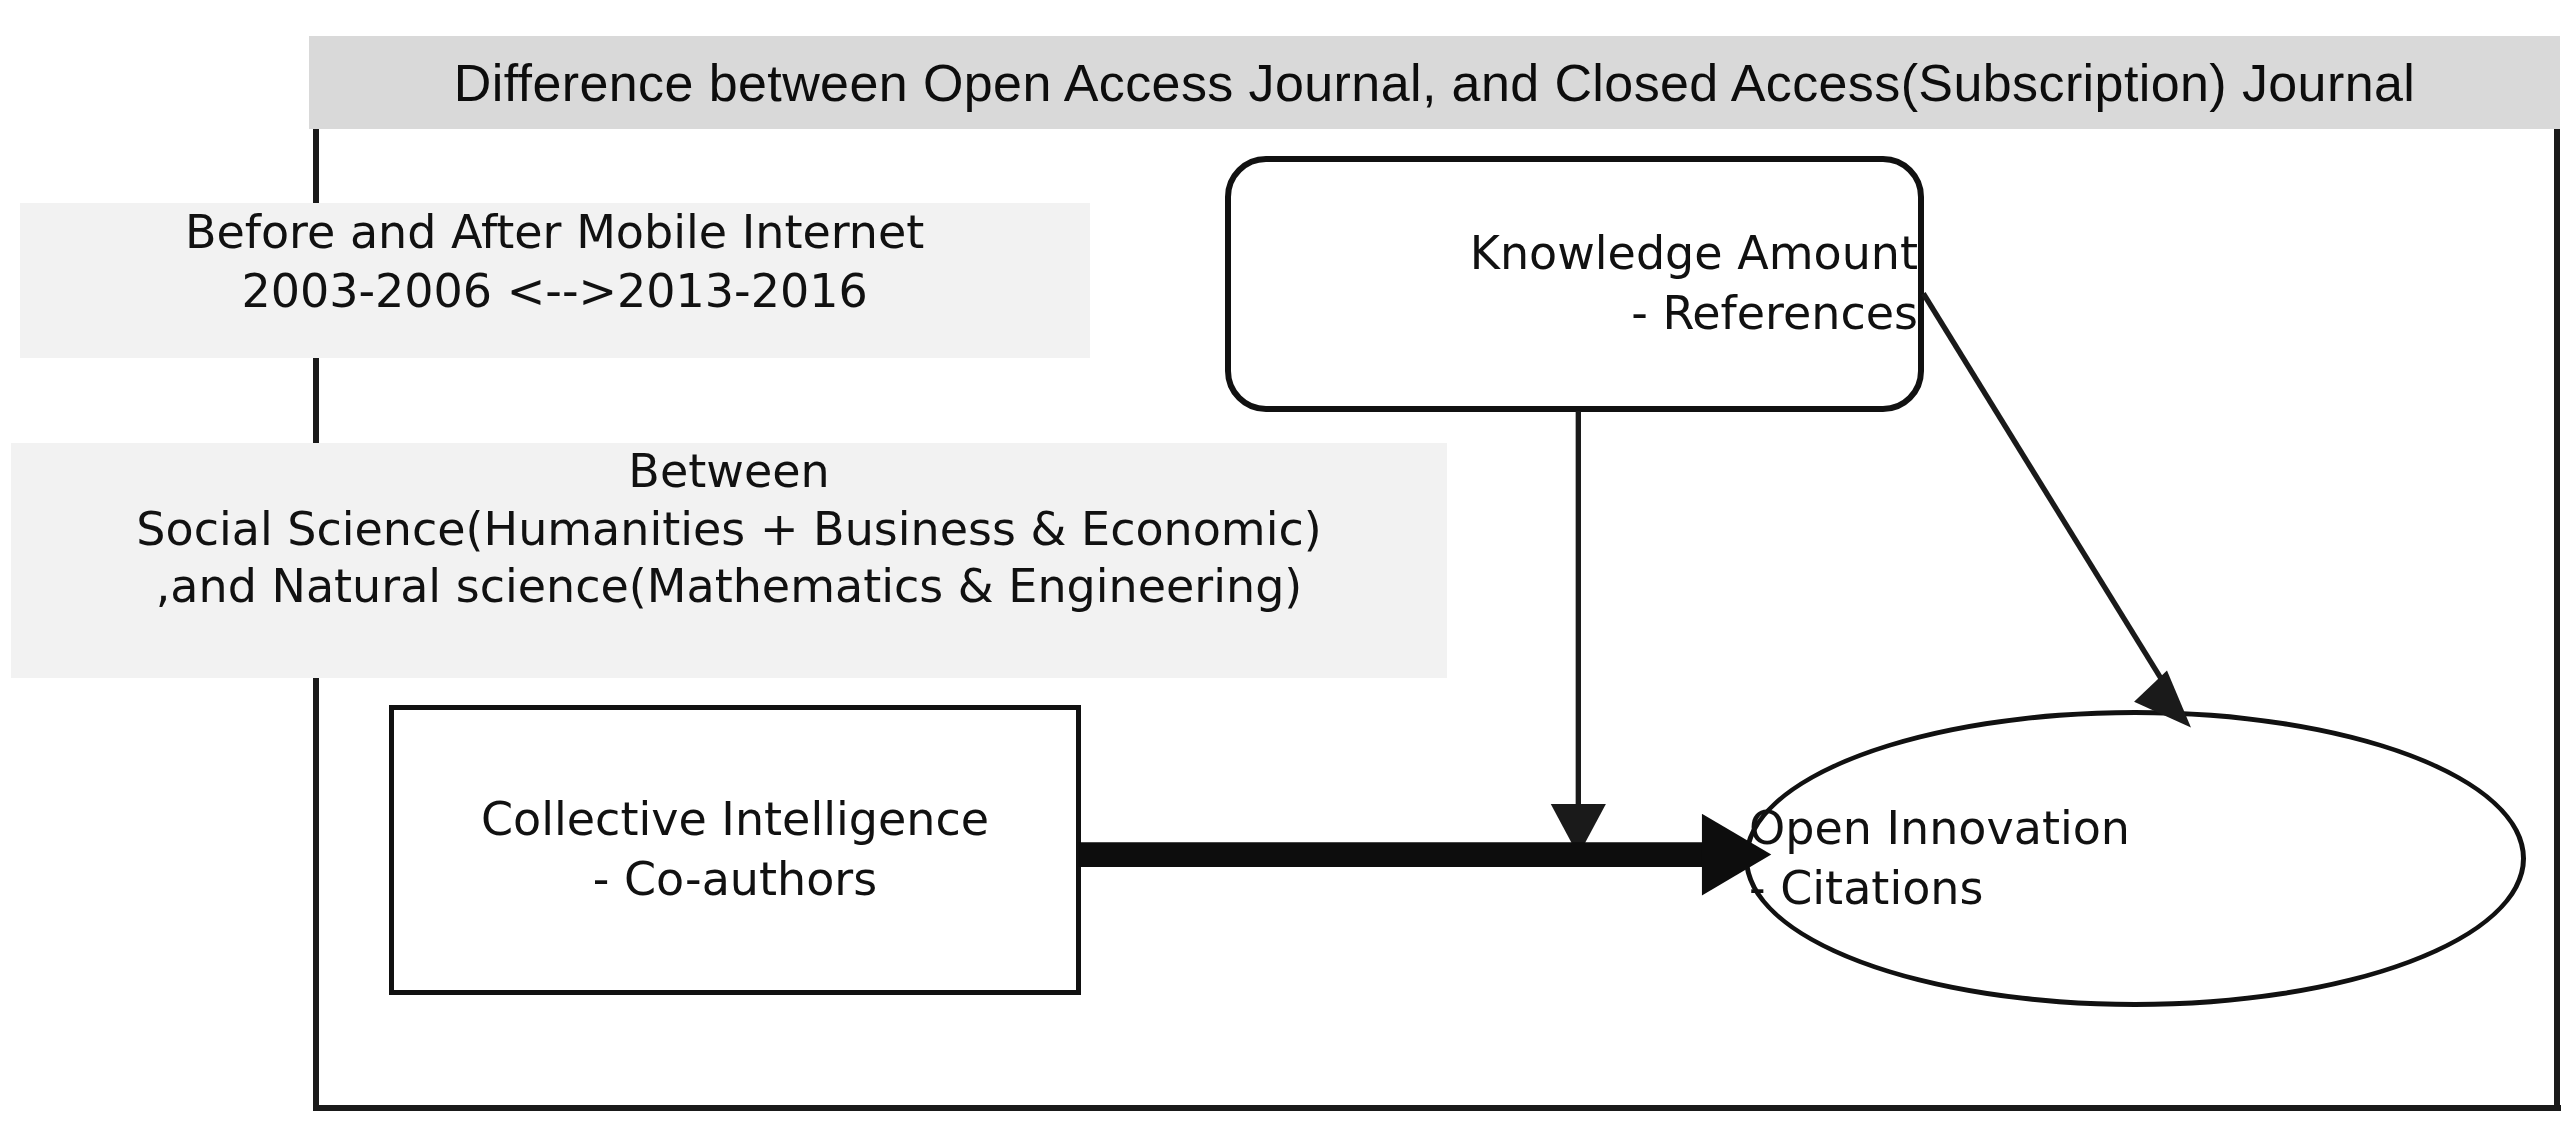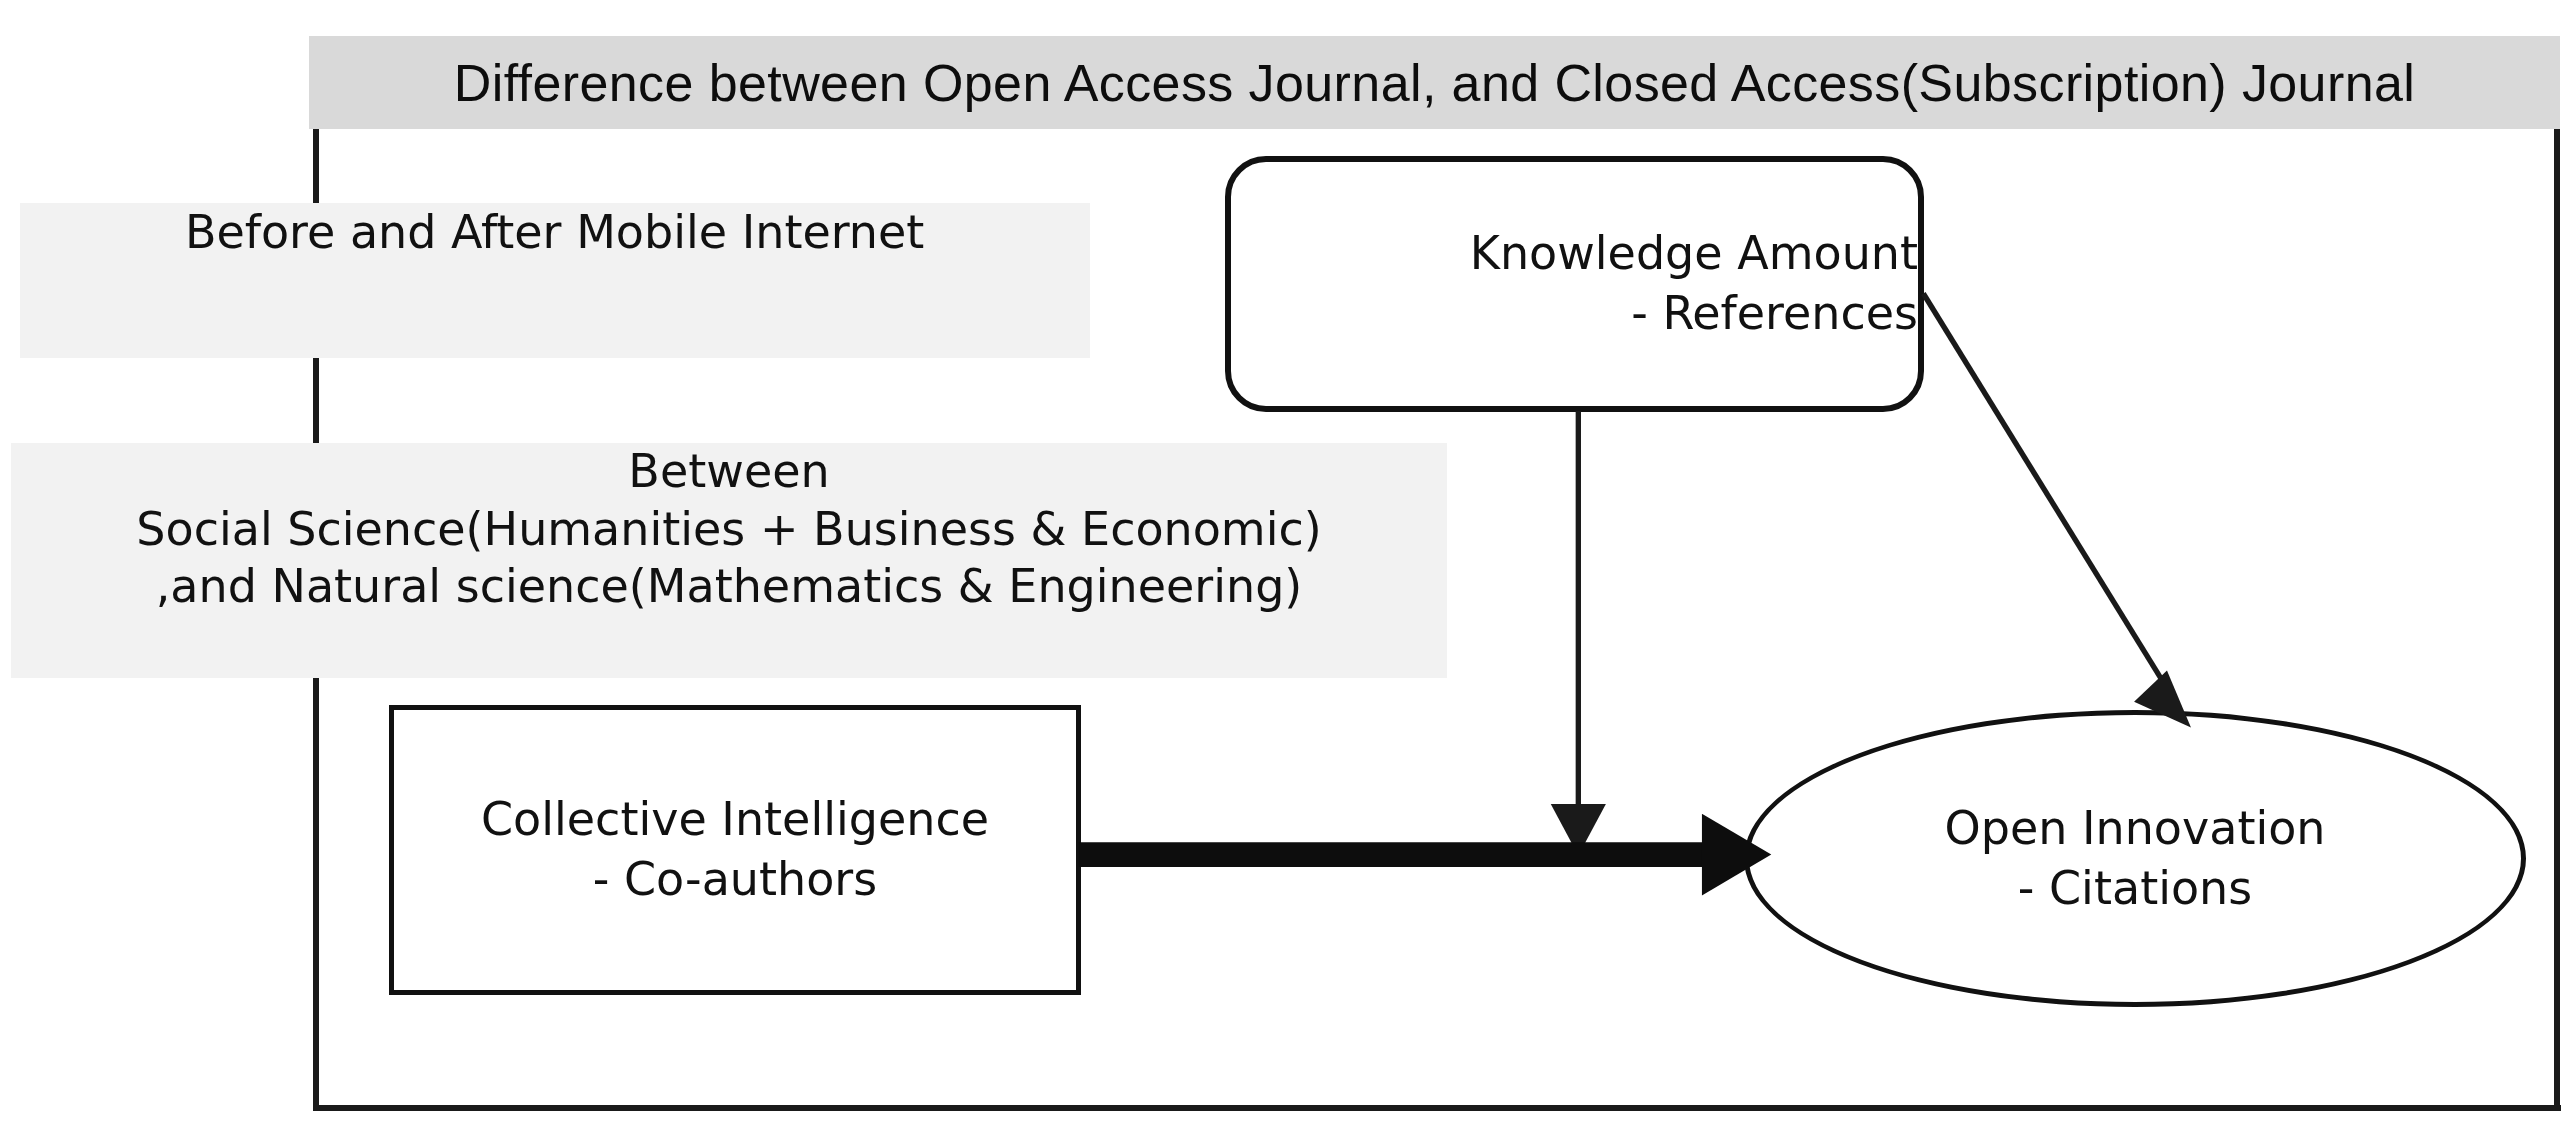--- a/index.html
+++ b/index.html
@@ -117,21 +117,20 @@
     position: absolute;
     left: 1744px;
     top: 710px;
     width: 782px;
     height: 297px;
     border: 5.3px solid #111111;
     border-radius: 50%;
     background: #ffffff;
     display: flex;
     flex-direction: column;
-    align-items: center;
     justify-content: center;
     box-sizing: border-box;
     z-index: 3;
   }
   .node-line {
     font-size: 46px;
     color: #111111;
     line-height: 1.3;
     white-space: nowrap;
     font-family: "DejaVu Sans", sans-serif;
@@ -174,20 +173,21 @@
       <polygon points="1992,961 1914,915 1914,1007" fill="#0d0d0d"></polygon>
     </g>
   </svg>
 
   <div id="title-bar">
     <span id="title-text">Difference between Open Access Journal, and Closed Access(Subscription) Journal</span>
   </div>
 
   <div class="note-box" id="note-period">
     <span class="note-line">Before and After Mobile Internet</span>
+    <span class="note-line">2003-2006 &lt;--&gt;2013-2016</span>
   </div>
 
   <div class="note-box" id="note-fields">
     <span class="note-line">Between</span>
     <span class="note-line">Social Science(Humanities + Business &amp; Economic)</span>
     <span class="note-line">,and Natural science(Mathematics &amp; Engineering)</span>
   </div>
 
   <div id="node-knowledge">
     <span class="node-line">Knowledge Amount</span>

